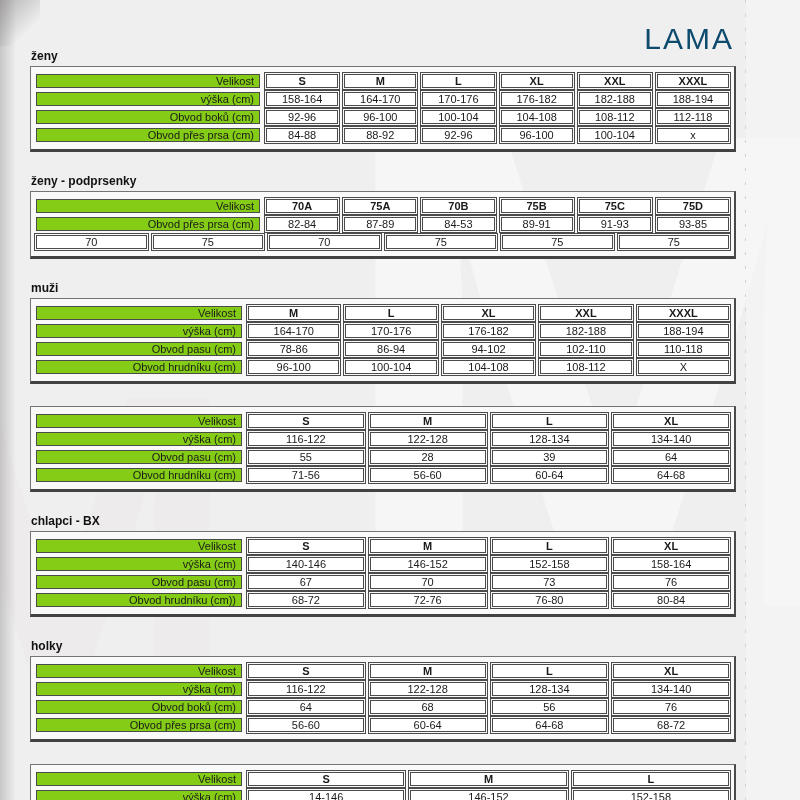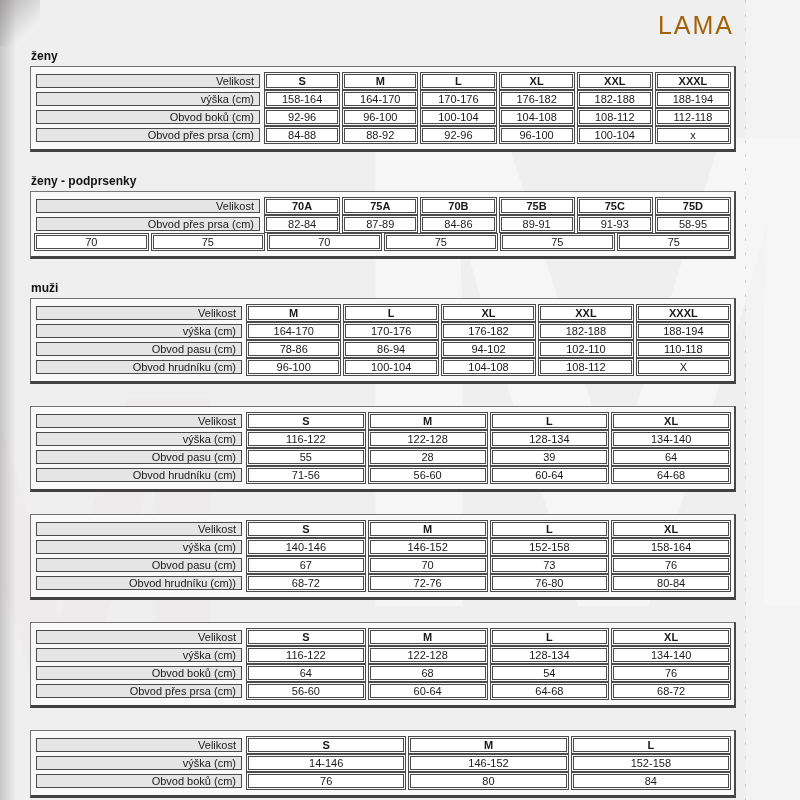--- a/index.html
+++ b/index.html
@@ -28,22 +28,22 @@
   .page-edge{
     position:absolute;top:0;left:0;width:16px;height:800px;z-index:1;
     background:linear-gradient(to right,rgba(150,148,148,.45),rgba(240,239,239,0));
   }
   .page-edge-top{
     position:absolute;top:0;left:0;width:40px;height:46px;z-index:1;
     background:linear-gradient(135deg,rgba(120,118,118,.5),rgba(240,239,239,0) 70%);
   }
 
   .logo{
-    position:absolute;top:11px;right:66px;z-index:2;
-    font-size:25px;font-weight:400;letter-spacing:2px;color:#a16207;
+    position:absolute;top:22px;right:66px;z-index:2;
+    font-size:30px;font-weight:400;letter-spacing:2px;color:#0c4a6e;
   }
 
   .content{position:absolute;top:49px;left:30px;width:706px;z-index:2;}
 
   .section{margin-bottom:22px;}
   .section-title{
     font-size:12px;font-weight:bold;color:#121212;
     margin:0 0 3px 1px;line-height:14px;
   }
   .chart-box{
@@ -54,21 +54,21 @@
     padding:3px 5px;
   }
   .trow{display:flex;gap:6px;margin:4px 0;}
   .cell{
     height:14px;font-size:11px;line-height:12px;
     display:flex;align-items:center;background:#fefefe;
     border:1px solid #4b4b4b;box-sizing:border-box;
   }
   .label-cell{
     width:206px;flex:none;justify-content:flex-end;
-    padding-right:5px;background:#e5e5e5;
+    padding-right:5px;background:#84cc16;
   }
   .cols6 .label-cell{width:224px;}
   .value-cell{
     flex:1;justify-content:center;
     outline:1px solid #4b4b4b;outline-offset:1px;
     background:#ffffff;
   }
   .size-cell{font-weight:bold;}
 </style>
 </head>
@@ -134,24 +134,24 @@
           <div class="cell value-cell size-cell">75A</div>
           <div class="cell value-cell size-cell">70B</div>
           <div class="cell value-cell size-cell">75B</div>
           <div class="cell value-cell size-cell">75C</div>
           <div class="cell value-cell size-cell">75D</div>
         </div>
         <div class="trow">
           <div class="cell label-cell">Obvod přes prsa (cm)</div>
           <div class="cell value-cell">82-84</div>
           <div class="cell value-cell">87-89</div>
-          <div class="cell value-cell">84-86</div>
+          <div class="cell value-cell">84-53</div>
           <div class="cell value-cell">89-91</div>
           <div class="cell value-cell">91-93</div>
-          <div class="cell value-cell">58-95</div>
+          <div class="cell value-cell">93-85</div>
         </div>
         <div class="trow">
           <div class="cell value-cell">70</div>
           <div class="cell value-cell">75</div>
           <div class="cell value-cell">70</div>
           <div class="cell value-cell">75</div>
           <div class="cell value-cell">75</div>
           <div class="cell value-cell">75</div>
         </div>
       </div>
@@ -219,20 +219,21 @@
         <div class="trow">
           <div class="cell label-cell">Obvod hrudníku (cm)</div>
           <div class="cell value-cell">71-56</div>
           <div class="cell value-cell">56-60</div>
           <div class="cell value-cell">60-64</div>
           <div class="cell value-cell">64-68</div>
         </div>
       </div>
     </section>
     <section class="section">
+      <div class="section-title">chlapci - BX</div>
       <div class="chart-box">
         <div class="trow">
           <div class="cell label-cell">Velikost</div>
           <div class="cell value-cell size-cell">S</div>
           <div class="cell value-cell size-cell">M</div>
           <div class="cell value-cell size-cell">L</div>
           <div class="cell value-cell size-cell">XL</div>
         </div>
         <div class="trow">
           <div class="cell label-cell">výška (cm)</div>
@@ -251,40 +252,41 @@
         <div class="trow">
           <div class="cell label-cell">Obvod hrudníku (cm))</div>
           <div class="cell value-cell">68-72</div>
           <div class="cell value-cell">72-76</div>
           <div class="cell value-cell">76-80</div>
           <div class="cell value-cell">80-84</div>
         </div>
       </div>
     </section>
     <section class="section">
+      <div class="section-title">holky</div>
       <div class="chart-box">
         <div class="trow">
           <div class="cell label-cell">Velikost</div>
           <div class="cell value-cell size-cell">S</div>
           <div class="cell value-cell size-cell">M</div>
           <div class="cell value-cell size-cell">L</div>
           <div class="cell value-cell size-cell">XL</div>
         </div>
         <div class="trow">
           <div class="cell label-cell">výška (cm)</div>
           <div class="cell value-cell">116-122</div>
           <div class="cell value-cell">122-128</div>
           <div class="cell value-cell">128-134</div>
           <div class="cell value-cell">134-140</div>
         </div>
         <div class="trow">
           <div class="cell label-cell">Obvod boků (cm)</div>
           <div class="cell value-cell">64</div>
           <div class="cell value-cell">68</div>
-          <div class="cell value-cell">54</div>
+          <div class="cell value-cell">56</div>
           <div class="cell value-cell">76</div>
         </div>
         <div class="trow">
           <div class="cell label-cell">Obvod přes prsa (cm)</div>
           <div class="cell value-cell">56-60</div>
           <div class="cell value-cell">60-64</div>
           <div class="cell value-cell">64-68</div>
           <div class="cell value-cell">68-72</div>
         </div>
       </div>

